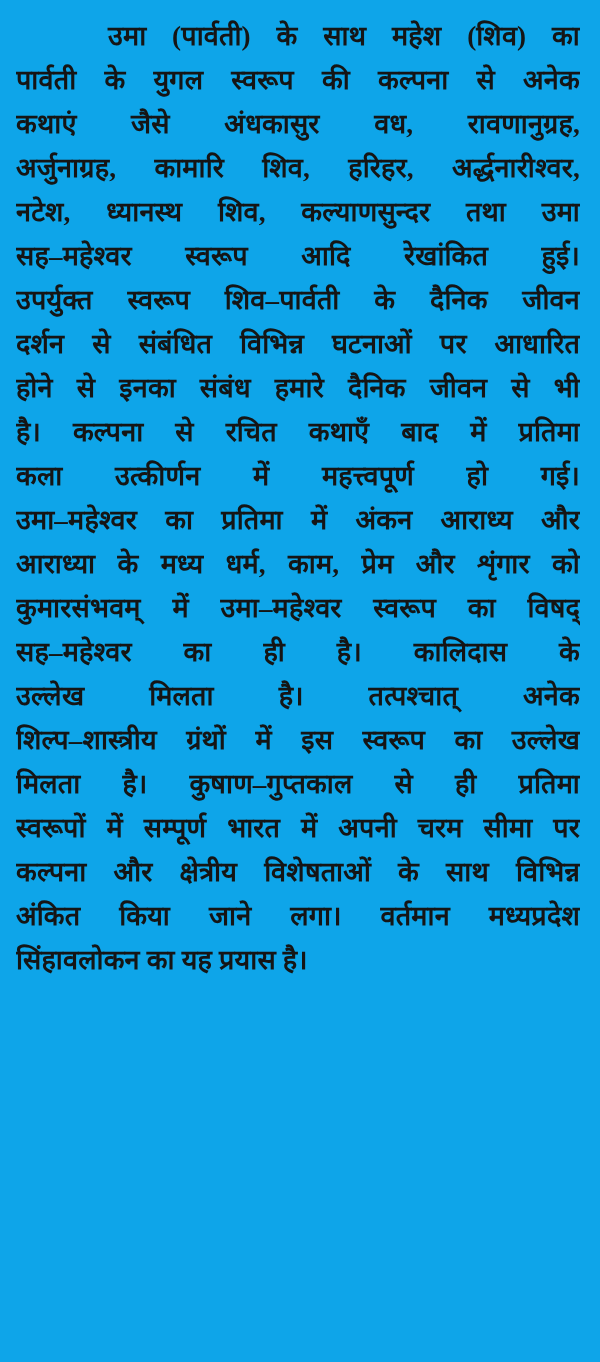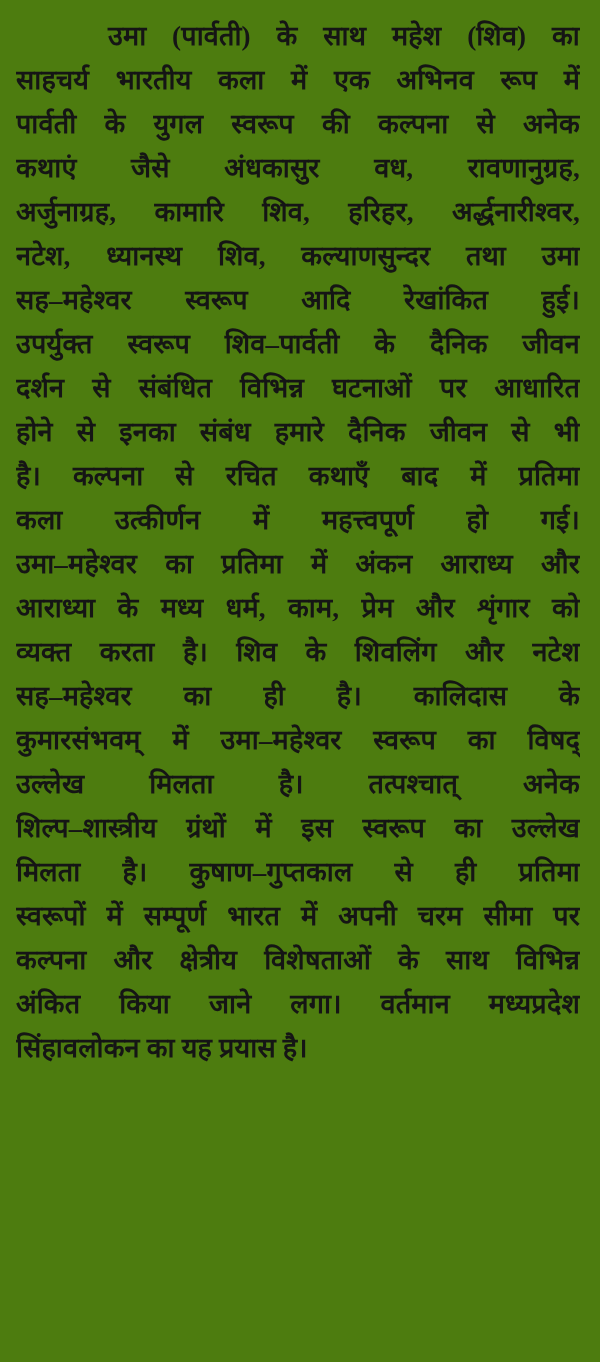--- a/index.html
+++ b/index.html
@@ -5,21 +5,21 @@
   html, body {
     margin: 0;
     padding: 0;
     background: #ffffff;
   }
   .page {
     position: relative;
     width: 600px;
     height: 1362px;
     box-sizing: border-box;
-    background: #4d7c0f;
+    background: #0ea5e9;
     color: #151515;
     padding: 14px 20px 0 16px;
     overflow: hidden;
     font-family: "Liberation Serif", "DejaVu Serif", serif;
   }
   .paragraph {
     width: 100%;
   }
   .line {
     font-size: 27px;
@@ -39,36 +39,34 @@
   .line.last {
     text-align-last: left;
   }
 </style>
 </head>
 <body>
 
 <div class="page">
   <div class="paragraph">
     <div class="line first">उमा (पार्वती) के साथ महेश (शिव) का</div>
-    <div class="line">साहचर्य भारतीय कला में एक अभिनव रूप में</div>
     <div class="line">पार्वती के युगल स्वरूप की कल्पना से अनेक</div>
     <div class="line">कथाएं जैसे अंधकासुर वध, रावणानुग्रह,</div>
     <div class="line">अर्जुनाग्रह, कामारि शिव, हरिहर, अर्द्धनारीश्वर,</div>
     <div class="line">नटेश, ध्यानस्थ शिव, कल्याणसुन्दर तथा उमा</div>
     <div class="line">सह–महेश्वर स्वरूप आदि रेखांकित हुई।</div>
     <div class="line">उपर्युक्त स्वरूप शिव–पार्वती के दैनिक जीवन</div>
     <div class="line">दर्शन से संबंधित विभिन्न घटनाओं पर आधारित</div>
     <div class="line">होने से इनका संबंध हमारे दैनिक जीवन से भी</div>
     <div class="line">है। कल्पना से रचित कथाएँ बाद में प्रतिमा</div>
     <div class="line">कला उत्कीर्णन में महत्त्वपूर्ण हो गई।</div>
     <div class="line">उमा–महेश्वर का प्रतिमा में अंकन आराध्य और</div>
     <div class="line">आराध्या के मध्य धर्म, काम, प्रेम और शृंगार को</div>
-    <div class="line">व्यक्त करता है। शिव के शिवलिंग और नटेश</div>
+    <div class="line">कुमारसंभवम् में उमा–महेश्वर स्वरूप का विषद्</div>
     <div class="line">सह–महेश्वर का ही है। कालिदास के</div>
-    <div class="line">कुमारसंभवम् में उमा–महेश्वर स्वरूप का विषद्</div>
     <div class="line">उल्लेख मिलता है। तत्पश्चात् अनेक</div>
     <div class="line">शिल्प–शास्त्रीय ग्रंथों में इस स्वरूप का उल्लेख</div>
     <div class="line">मिलता है। कुषाण–गुप्तकाल से ही प्रतिमा</div>
     <div class="line">स्वरूपों में सम्पूर्ण भारत में अपनी चरम सीमा पर</div>
     <div class="line">कल्पना और क्षेत्रीय विशेषताओं के साथ विभिन्न</div>
     <div class="line">अंकित किया जाने लगा। वर्तमान मध्यप्रदेश</div>
     <div class="line last">सिंहावलोकन का यह प्रयास है।</div>
   </div>
 </div>
 

